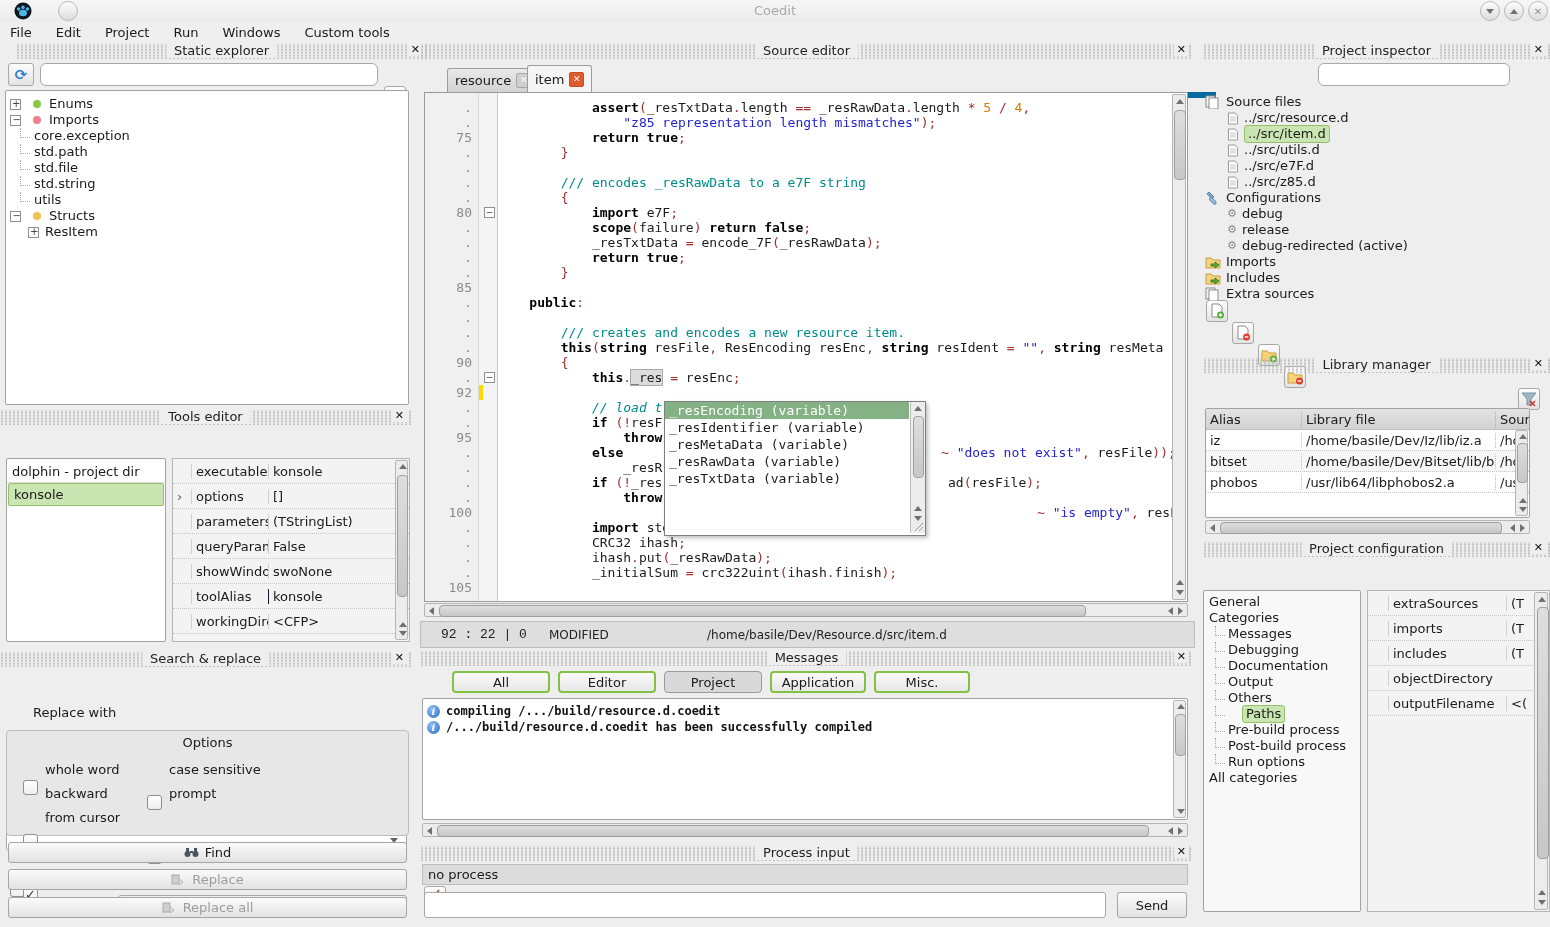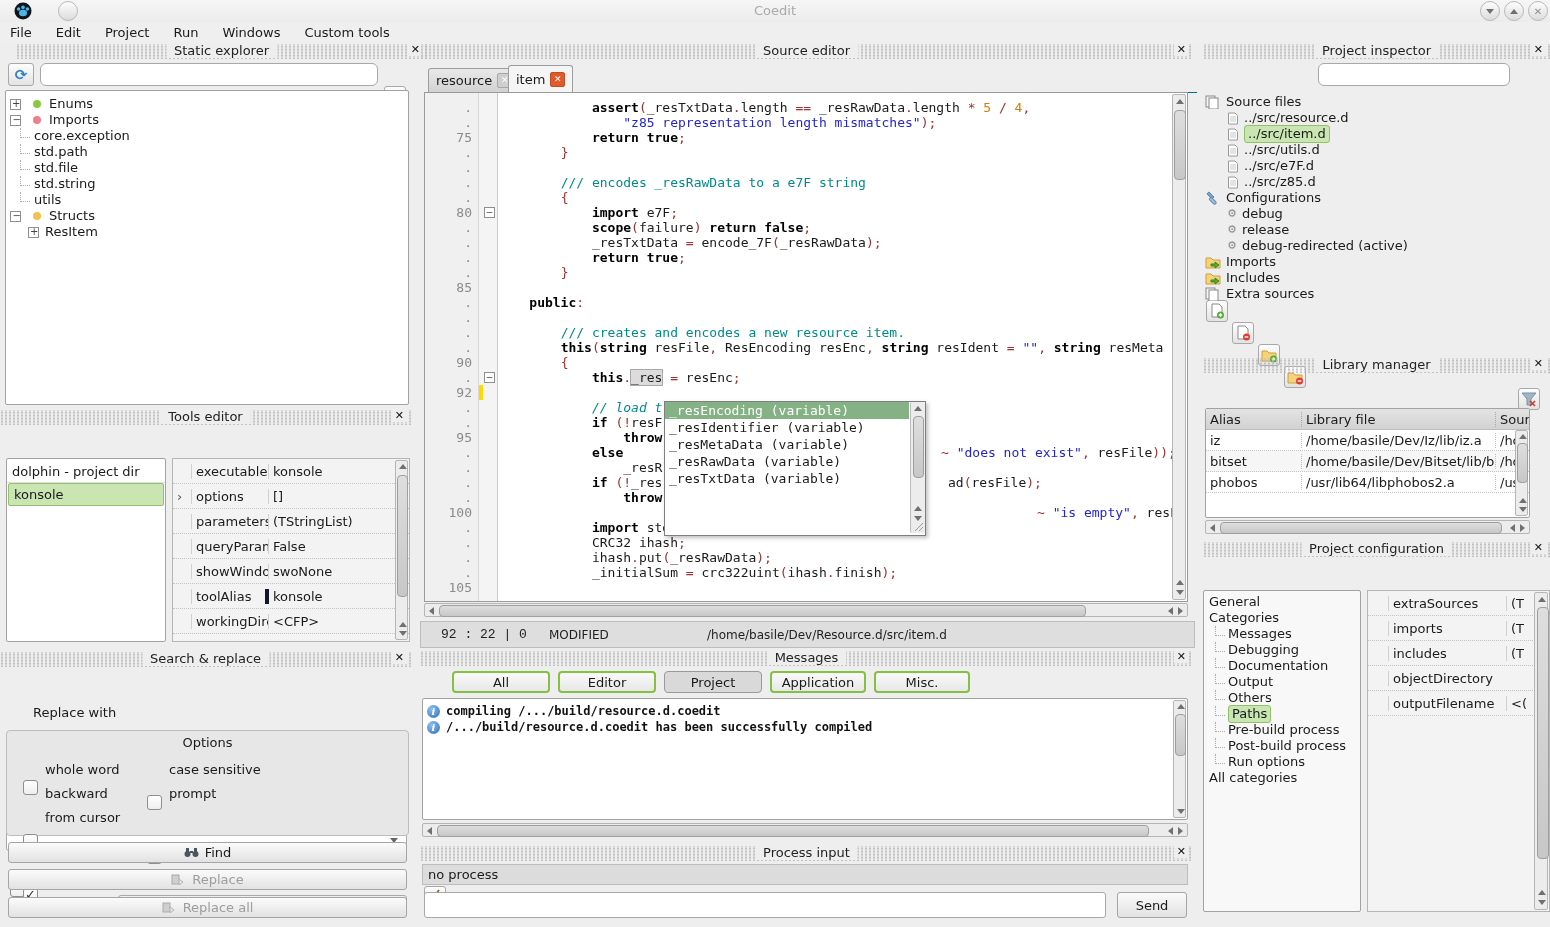--- a/index.html
+++ b/index.html
@@ -234,21 +234,21 @@
       <div class="gcell" style="width:78px;border-left:1px solid #d0d0d0;border-right:1px solid #d0d0d0;">queryParameters</div>
       <div class="gcell" style="flex:1;">False</div>
     </div>
   <div class="grid-row" style="height:25px;">
       <div class="gcell" style="width:18px;"></div>
       <div class="gcell" style="width:78px;border-left:1px solid #d0d0d0;border-right:1px solid #d0d0d0;">showWindows</div>
       <div class="gcell" style="flex:1;">swoNone</div>
     </div>
   <div class="grid-row" style="height:25px;">
       <div class="gcell" style="width:18px;"></div>
-      <div class="gcell" style="width:78px;border-left:1px solid #d0d0d0;border-right:4px solid #0f172a;">toolAlias</div>
+      <div class="gcell" style="width:78px;border-left:1px solid #d0d0d0;border-right:1px solid #0f172a;">toolAlias</div>
       <div class="gcell" style="flex:1;">konsole</div>
     </div>
   <div class="grid-row" style="height:25px;">
       <div class="gcell" style="width:18px;"></div>
       <div class="gcell" style="width:78px;border-left:1px solid #d0d0d0;border-right:1px solid #d0d0d0;">workingDirectory</div>
       <div class="gcell" style="flex:1;">&lt;CFP&gt;</div>
     </div>
   <div class="abs sb" style="right:1px;top:1px;width:13px;height:180px;">
       <span class="arr up" style="left:3px;top:3px;"></span>
       <div class="sb-thumb" style="left:1px;top:14px;width:9px;height:120px;"></div>
@@ -304,21 +304,21 @@
       <rect x="1" y="1" width="7" height="9" fill="#cfcfcf" stroke="#aaa"></rect>
       <path d="M8 5 L12 8 L8 11" fill="none" stroke="#b0b0b0"></path>
     </svg>
   <span>Replace all</span>
 </div>
 
 <div class="abs phead" style="left:420px;top:44px;width:773px;">
   <span class="lbl">Source editor</span>
   <span class="x">✕</span>
 </div>
-<div class="abs" style="left:424px;top:62px;width:773px;height:30px;border-bottom:1px solid #0369a1;">
+<div class="abs" style="left:443px;top:62px;width:773px;height:30px;border-bottom:6px solid #0369a1;">
   <div class="tab inactive" style="left:4px;">
       <span>resource</span>
       <span class="tclose gray">✕</span>
     </div>
   <div class="tab active" style="left:84px;">
       <span>item</span>
       <span class="tclose red">✕</span>
     </div>
 </div>
 <div class="abs" style="left:424px;top:92px;width:764px;height:510px;background:#fff;border:1px solid #9a9a9a;box-sizing:border-box;overflow:hidden;">
@@ -771,21 +771,21 @@
       <span style="margin-left:3px;">Documentation</span>
     </div>
   <div class="trow" style="padding-left:6px;">
       <span class="twig"></span>
       <span style="margin-left:3px;">Output</span>
     </div>
   <div class="trow" style="padding-left:6px;">
       <span class="twig"></span>
       <span style="margin-left:3px;">Others</span>
     </div>
-  <div class="trow" style="padding-left:6px;">
+  <div class="trow" style="padding-left:6px;gap:14px;">
       <span class="twig"></span>
       <span class="sel-green" style="margin-left:3px;">Paths</span>
     </div>
   <div class="trow" style="padding-left:6px;">
       <span class="twig"></span>
       <span style="margin-left:3px;">Pre-build process</span>
     </div>
   <div class="trow" style="padding-left:6px;">
       <span class="twig"></span>
       <span style="margin-left:3px;">Post-build process</span>

